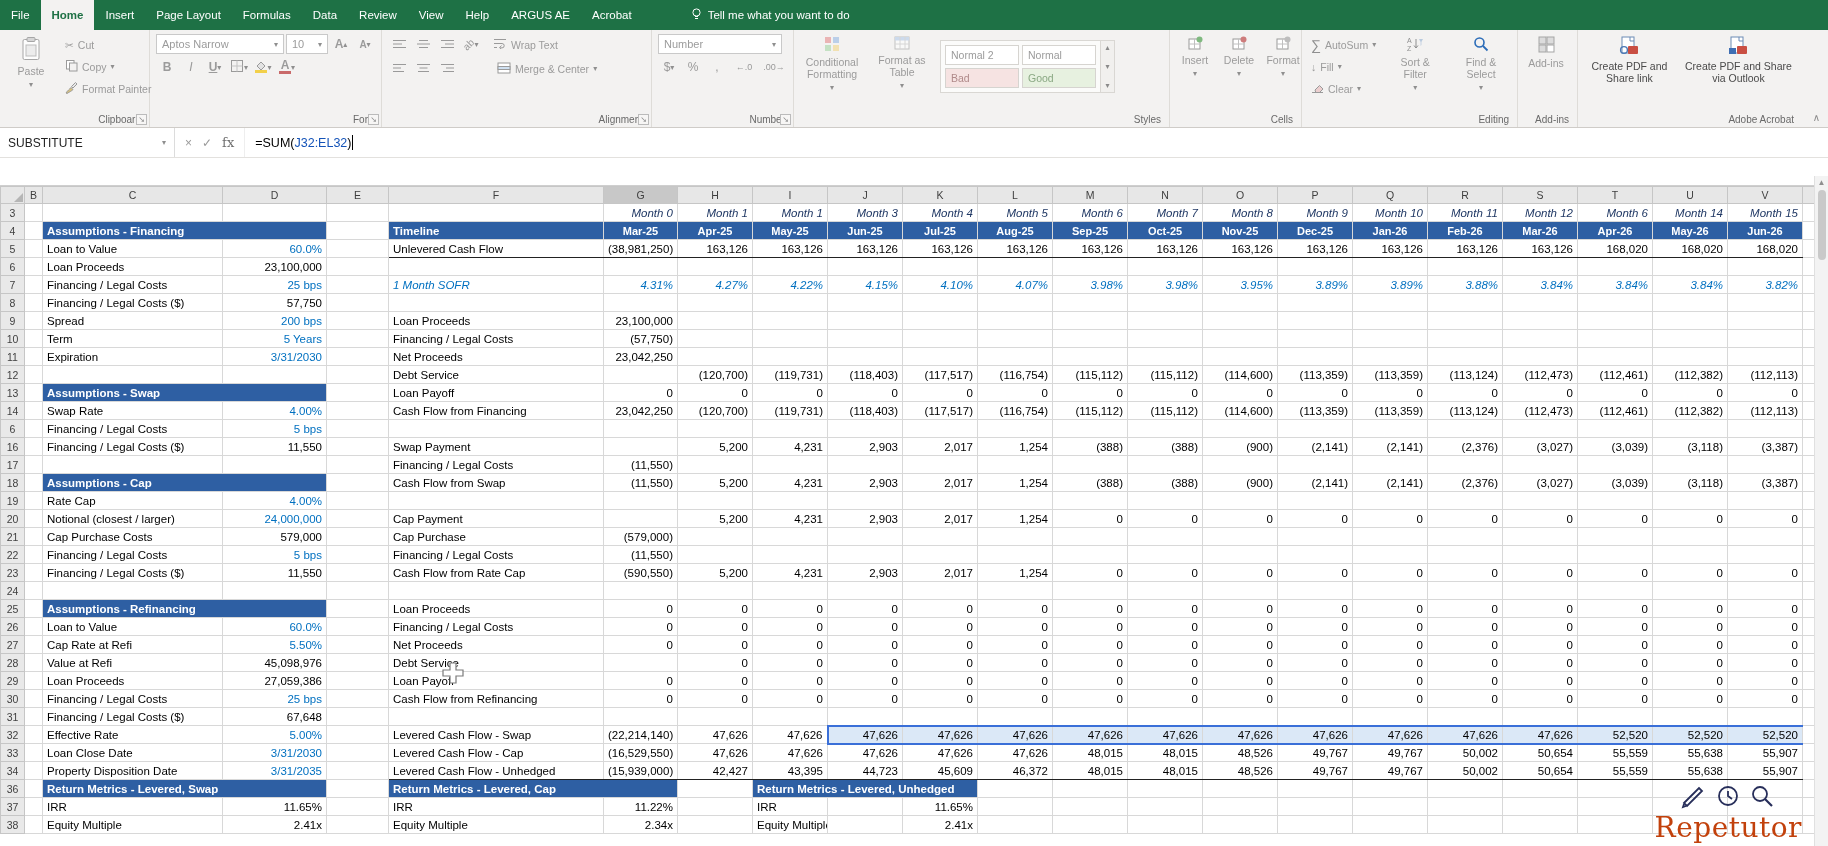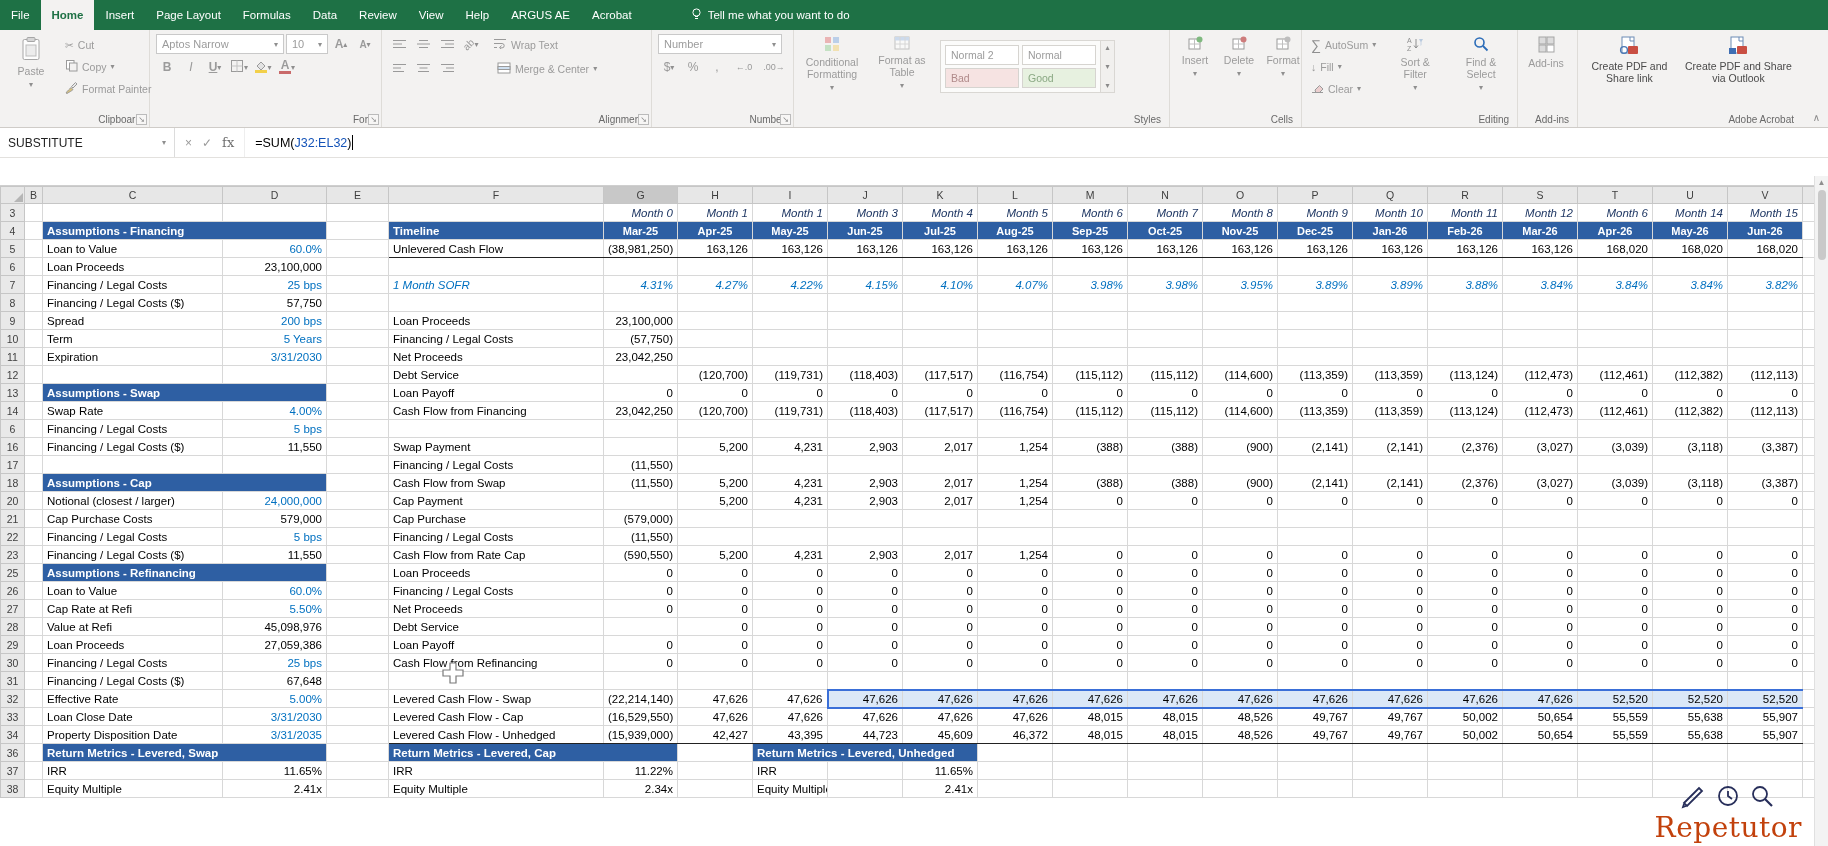--- a/index.html
+++ b/index.html
@@ -905,20 +905,45 @@
           <td class="c num bt">(2,141)</td>
           <td class="c num bt">(2,141)</td>
           <td class="c num bt">(2,376)</td>
           <td class="c num bt">(3,027)</td>
           <td class="c num bt">(3,039)</td>
           <td class="c num bt">(3,118)</td>
           <td class="c num bt">(3,387)</td>
           <td class="c"></td>
         </tr>
         <tr>
+          <th class="rh">19</th>
+          <td class="c"></td>
+          <td class="c lbl">Rate Cap</td>
+          <td class="c inp">4.00%</td>
+          <td class="c"></td>
+          <td class="c"></td>
+          <td class="c"></td>
+          <td class="c"></td>
+          <td class="c"></td>
+          <td class="c"></td>
+          <td class="c"></td>
+          <td class="c"></td>
+          <td class="c"></td>
+          <td class="c"></td>
+          <td class="c"></td>
+          <td class="c"></td>
+          <td class="c"></td>
+          <td class="c"></td>
+          <td class="c"></td>
+          <td class="c"></td>
+          <td class="c"></td>
+          <td class="c"></td>
+          <td class="c"></td>
+        </tr>
+        <tr>
           <th class="rh">20</th>
           <td class="c"></td>
           <td class="c lbl">Notional (closest / larger)</td>
           <td class="c inp">24,000,000</td>
           <td class="c"></td>
           <td class="c lbl">Cap Payment</td>
           <td class="c"></td>
           <td class="c num">5,200</td>
           <td class="c num">4,231</td>
           <td class="c num">2,903</td>
@@ -1002,20 +1027,45 @@
           <td class="c num bt">0</td>
           <td class="c num bt">0</td>
           <td class="c num bt">0</td>
           <td class="c num bt">0</td>
           <td class="c num bt">0</td>
           <td class="c num bt">0</td>
           <td class="c num bt">0</td>
           <td class="c num bt">0</td>
           <td class="c num bt">0</td>
           <td class="c num bt">0</td>
+          <td class="c"></td>
+        </tr>
+        <tr>
+          <th class="rh">24</th>
+          <td class="c"></td>
+          <td class="c"></td>
+          <td class="c"></td>
+          <td class="c"></td>
+          <td class="c"></td>
+          <td class="c"></td>
+          <td class="c"></td>
+          <td class="c"></td>
+          <td class="c"></td>
+          <td class="c"></td>
+          <td class="c"></td>
+          <td class="c"></td>
+          <td class="c"></td>
+          <td class="c"></td>
+          <td class="c"></td>
+          <td class="c"></td>
+          <td class="c"></td>
+          <td class="c"></td>
+          <td class="c"></td>
+          <td class="c"></td>
+          <td class="c"></td>
           <td class="c"></td>
         </tr>
         <tr>
           <th class="rh">25</th>
           <td class="c"></td>
           <td class="c sec" colspan="2">Assumptions - Refinancing</td>
           <td class="c"></td>
           <td class="c lbl">Loan Proceeds</td>
           <td class="c num">0</td>
           <td class="c num">0</td>

